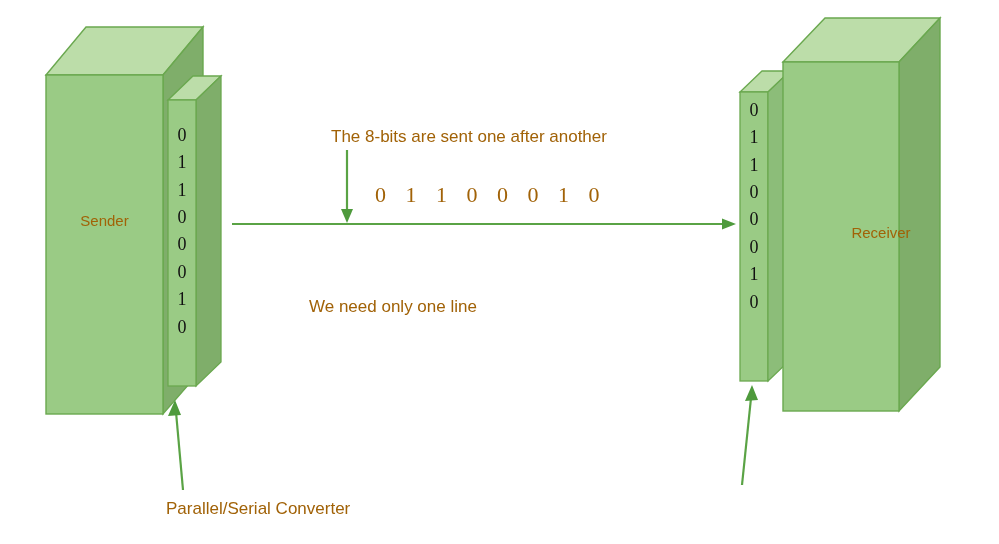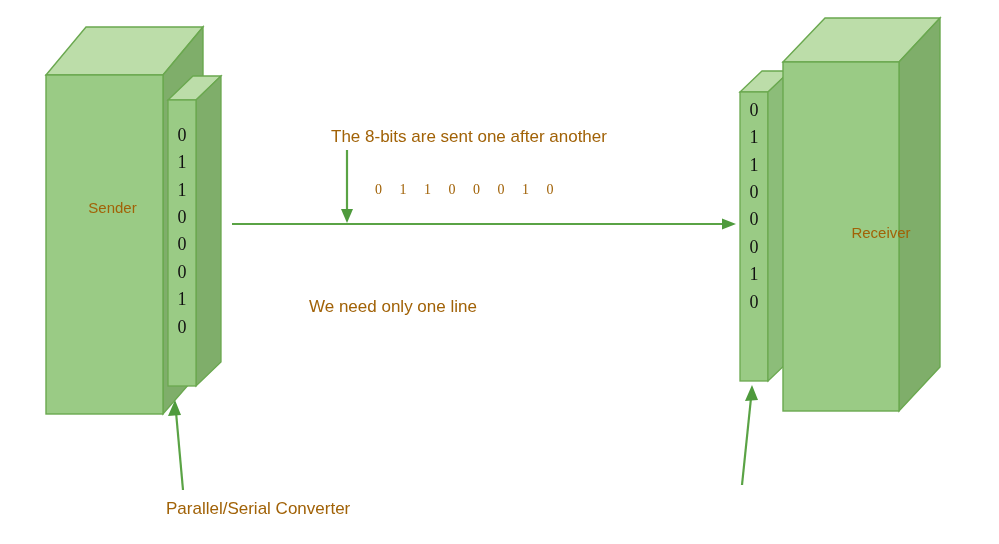--- a/index.html
+++ b/index.html
@@ -35,21 +35,21 @@
     font-size: 15px;
     text-align: center;
   }
   .note-label {
     font-size: 17px;
   }
   .converter-label {
     font-size: 17px;
   }
   .bitstream-label {
-    font-size: 14px;
+    font-size: 22px;
     font-family: "Liberation Serif", serif;
     letter-spacing: 7px;
   }
   .bit-col {
     position: absolute;
     display: flex;
     flex-direction: column;
     align-items: center;
     font-family: "Liberation Serif", serif;
     font-size: 18px;
@@ -109,21 +109,21 @@
       <polygon points="175,400 168,416 181,415" fill="#4e9a3c"></polygon>
     </g>
 
     <g>
       <line x1="742" y1="485" x2="751" y2="398" stroke="#5aa345" stroke-width="2.2"></line>
       <polygon points="752,385 745,401 758,400" fill="#4e9a3c"></polygon>
     </g>
 
   </svg>
 
-  <div class="label box-label" style="left:46px; top:207px; width:117px; transform:translateY(-50%);margin-left:8px;">Sender</div>
+  <div class="label box-label" style="left:46px; top:220px; width:117px; transform:translateY(-50%);">Sender</div>
 
   <div class="label box-label" style="left:783px; top:232px; width:116px; transform:translateY(-50%);padding-left:40px;">Receiver</div>
 
   <div class="bit-col" style="left:168px; top:122px; width:28px;">
     <span class="bit-cell">0</span>
     <span class="bit-cell">1</span>
     <span class="bit-cell">1</span>
     <span class="bit-cell">0</span>
     <span class="bit-cell">0</span>
     <span class="bit-cell">0</span>

